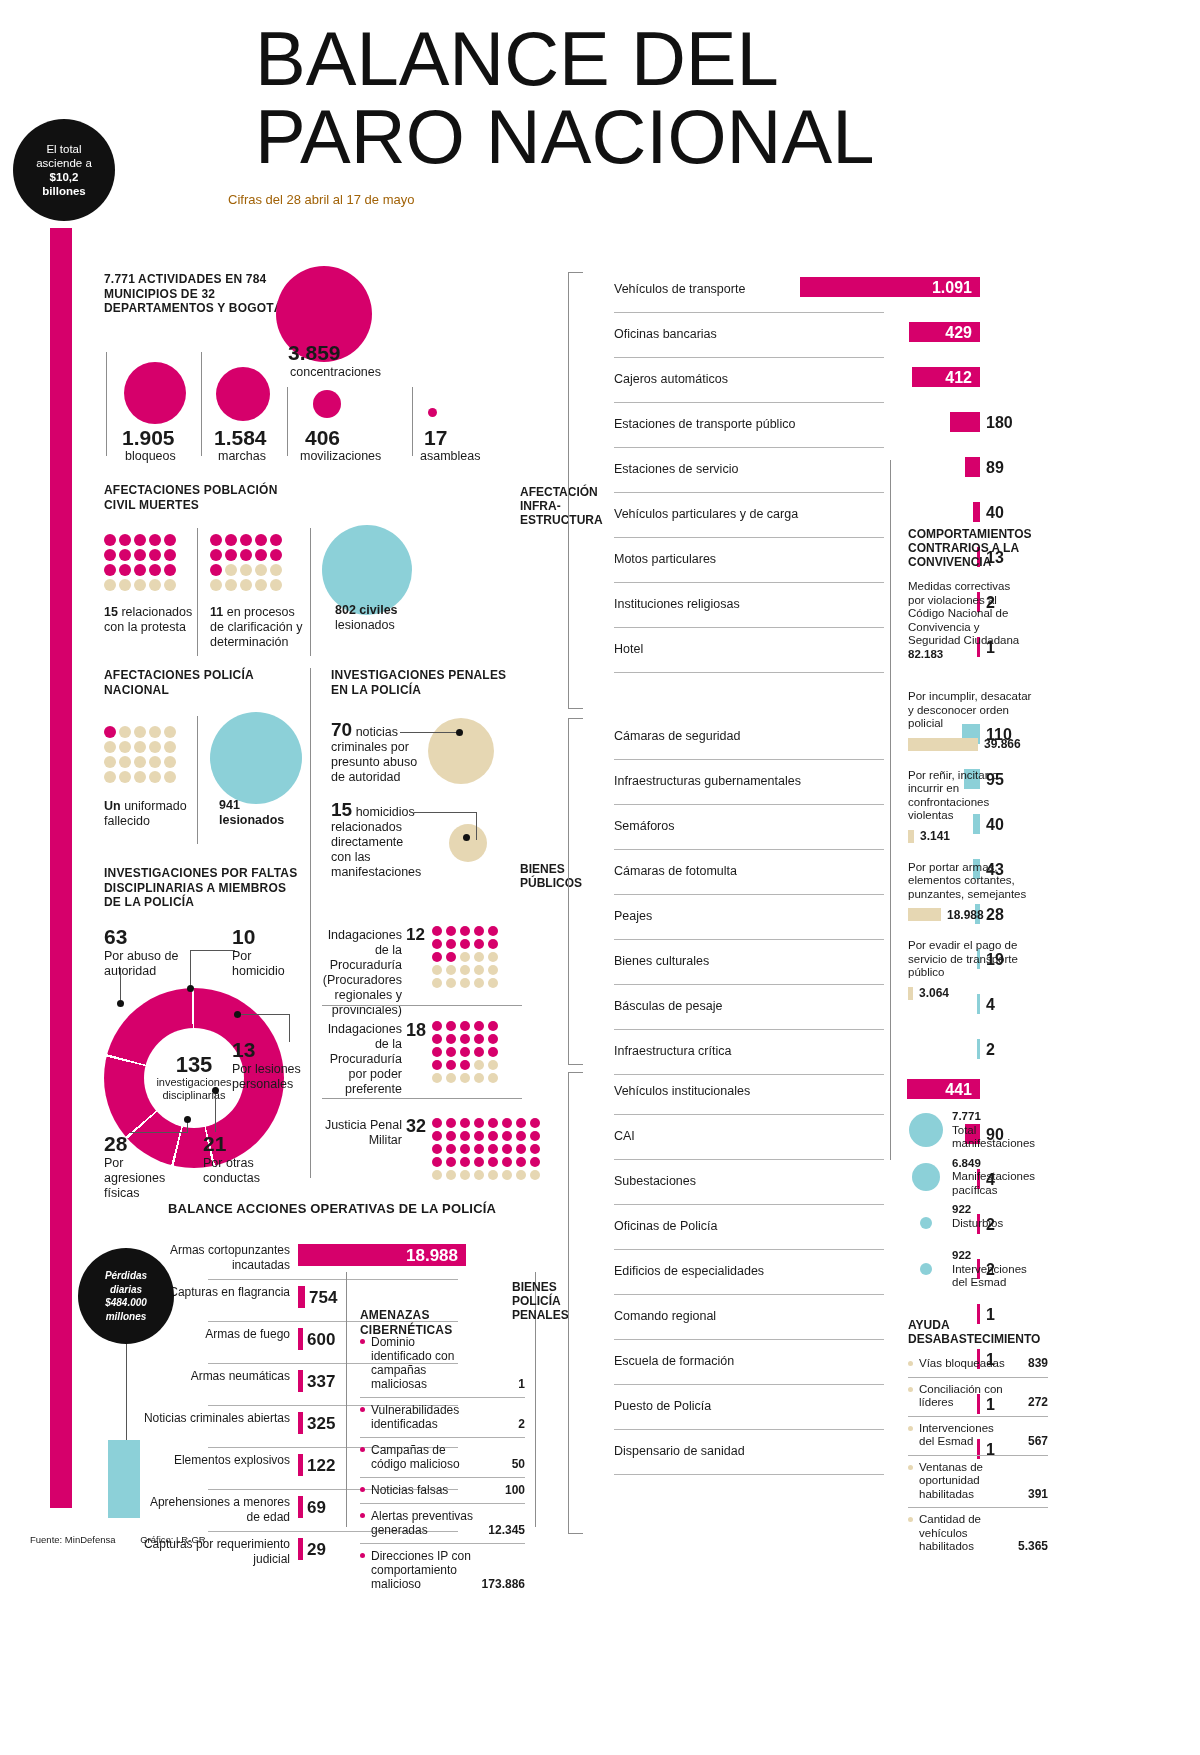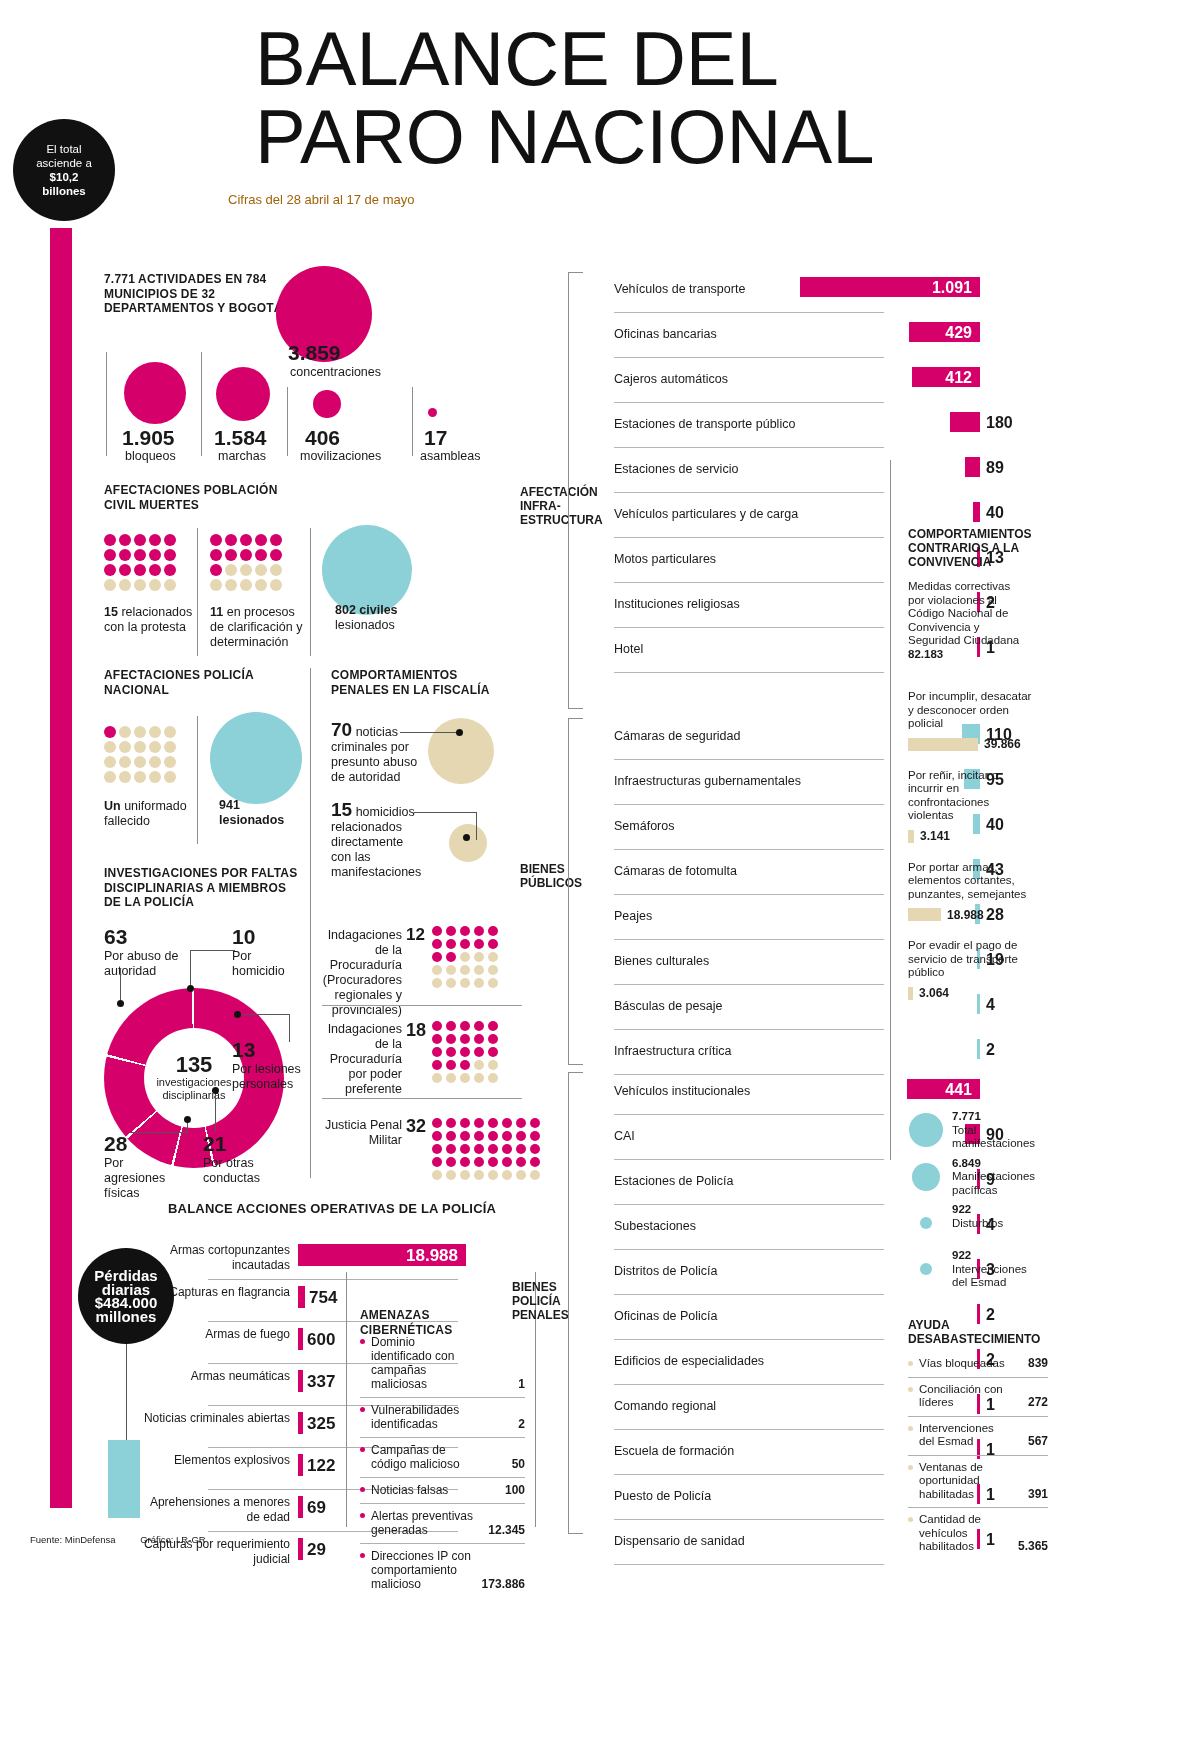--- a/index.html
+++ b/index.html
@@ -83,21 +83,21 @@
   .orow .ov{position:absolute;top:8px;font-size:17px;font-weight:bold;}
   .orow .oline{position:absolute;height:1px;background:#b0b0b0;}
   .cy-row{position:relative;font-size:12px;line-height:14px;padding:5px 0 6px 0;}
   .cy-b{position:absolute;left:0;top:9px;width:5px;height:5px;border-radius:50%;background:#d6006b;}
   .cy-t{margin-left:11px;display:block;width:105px;}
   .cy-v{position:absolute;right:0;bottom:6px;font-size:12px;font-weight:bold;}
   .cy-line{height:1px;background:#b0b0b0;}
 
   #loss-bubble{left:78px;top:1248px;width:96px;height:96px;border-radius:50%;background:#111;color:#fff;
      display:flex;align-items:center;justify-content:center;text-align:center;}
-  #loss-bubble .inner{font-size:15px;line-height:13.5px;font-weight:bold;}
+  #loss-bubble .inner{font-size:10px;line-height:13.5px;font-weight:bold;font-style:italic;}
   #teal-pillar{left:108px;top:1440px;width:32px;height:78px;background:#8cd0d8;}
   #footer{left:30px;top:1534px;font-size:9.5px;color:#222;}
   #footer span{margin-right:22px;}
 </style>
 </head>
 <body>
 
 <div class="abs" id="title">
   <span>BALANCE DEL</span>
   <span class="l2">PARO NACIONAL</span>
@@ -235,21 +235,21 @@
   <b>Un</b>
   <span>uniformado fallecido</span>
 </div>
 
 <div class="circ" style="left:210px;top:712px;width:92px;height:92px;background:#8cd0d8;"></div>
 <div class="abs lbl" style="left:219px;top:798px;width:90px;">
   <b>941</b><br>
   <b>lesionados</b>
 </div>
 
-<div class="abs sec-title" style="left:331px;top:668px;width:185px;">COMPORTAMIENTOS PENALES EN LA FISCALÍA</div>
+<div class="abs sec-title" style="left:331px;top:668px;width:185px;">INVESTIGACIONES PENALES EN LA POLICÍA</div>
 
 <div class="circ" style="left:428px;top:718px;width:66px;height:66px;background:#e6d7b3;"></div>
 <div class="abs lbl" style="left:331px;top:722px;width:92px;">
   <b style="font-size:19px;">70</b>
   <span>noticias criminales por presunto abuso de autoridad</span>
 </div>
 <div class="abs leader" style="left:400px;top:732px;width:58px;height:1px;"></div>
 <div class="abs ldot" style="left:456px;top:729px;"></div>
 
 <div class="circ" style="left:449px;top:824px;width:38px;height:38px;background:#e6d7b3;"></div>
@@ -641,35 +641,23 @@
       <span class="bv inbar" style="left: 301px; width: 57px; text-align: right;">441</span>
       <span class="line" style="width: 270px;"></span>
     </div>
     <div class="brow">
       <span class="bl">CAI</span>
       <span class="bar" style="left: 351px; width: 15px;"></span>
       <span class="bv" style="left: 372px;">90</span>
       <span class="line" style="width: 270px;"></span>
     </div>
     <div class="brow">
-      <span class="bl">Estaciones de Policía</span>
-      <span class="bar" style="left: 363px; width: 3px;"></span>
-      <span class="bv" style="left: 372px;">9</span>
-      <span class="line" style="width: 270px;"></span>
-    </div>
-    <div class="brow">
       <span class="bl">Subestaciones</span>
       <span class="bar" style="left: 363px; width: 3px;"></span>
       <span class="bv" style="left: 372px;">4</span>
-      <span class="line" style="width: 270px;"></span>
-    </div>
-    <div class="brow">
-      <span class="bl">Distritos de Policía</span>
-      <span class="bar" style="left: 363px; width: 3px;"></span>
-      <span class="bv" style="left: 372px;">3</span>
       <span class="line" style="width: 270px;"></span>
     </div>
     <div class="brow">
       <span class="bl">Oficinas de Policía</span>
       <span class="bar" style="left: 363px; width: 3px;"></span>
       <span class="bv" style="left: 372px;">2</span>
       <span class="line" style="width: 270px;"></span>
     </div>
     <div class="brow">
       <span class="bl">Edificios de especialidades</span>

